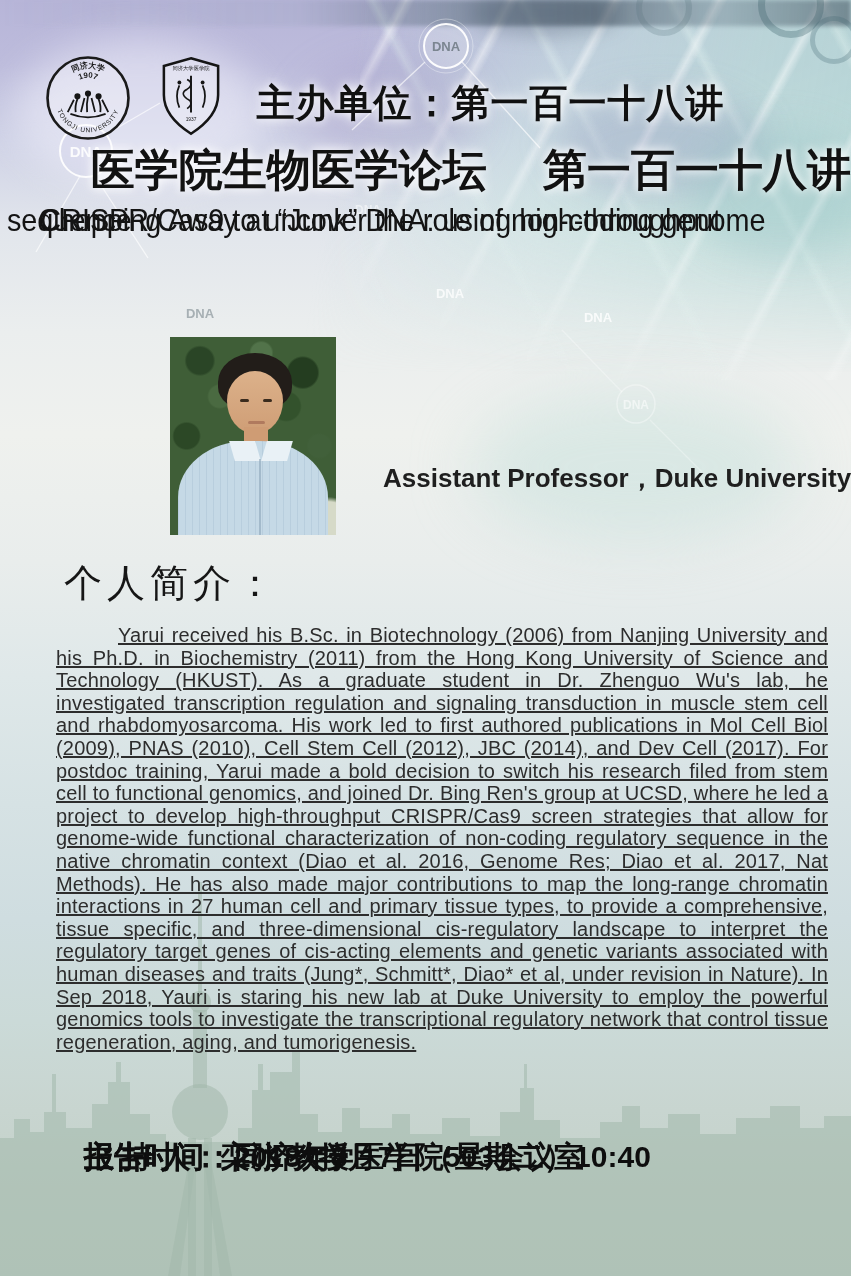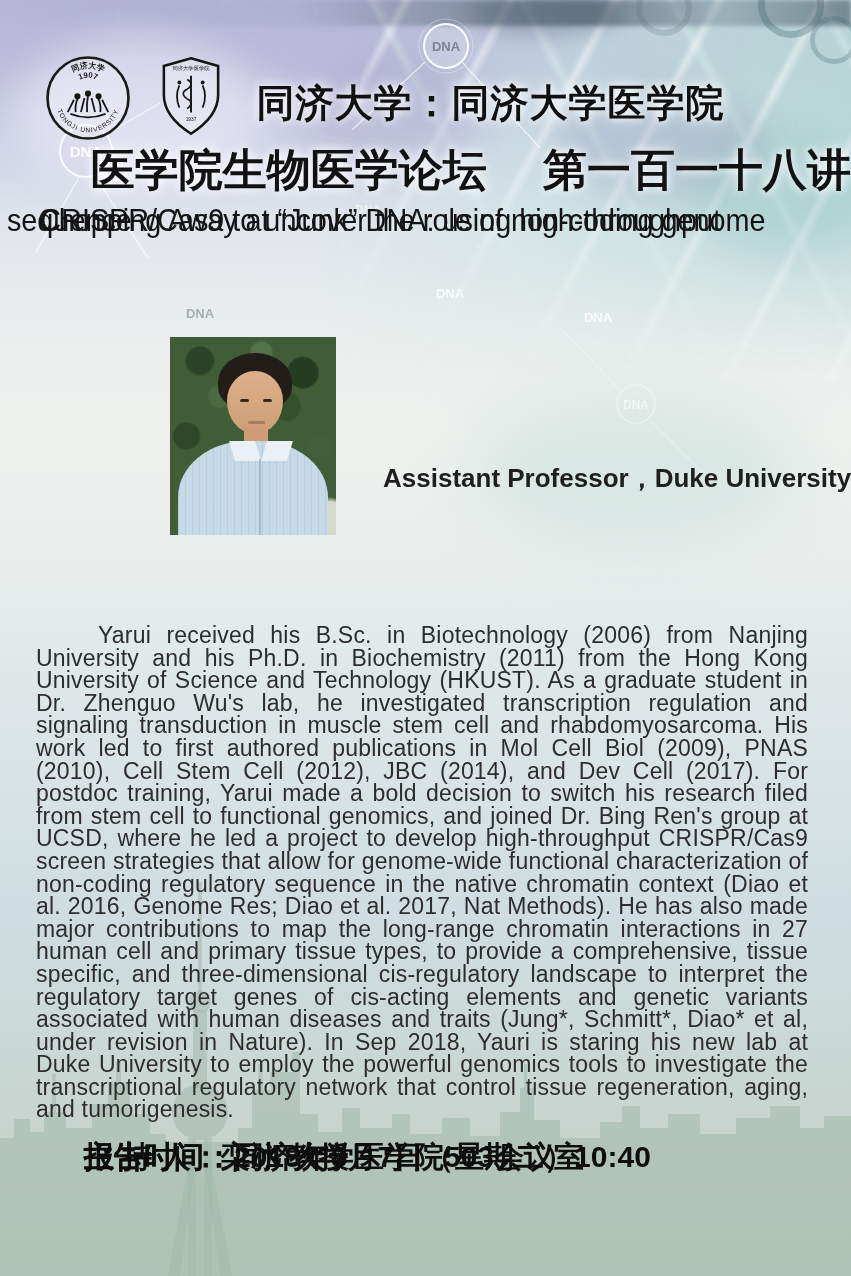--- a/index.html
+++ b/index.html
@@ -45,22 +45,22 @@
     text-shadow:0 0 9px rgba(255,255,255,.95),0 0 16px rgba(255,255,255,.8);}
   .forum{left:0;right:0;top:141px;text-align:right;font-weight:700;
     font-size:44px;letter-spacing:0;color:#121212;
     text-shadow:0 0 8px rgba(255,255,255,.9),0 0 14px rgba(255,255,255,.75);}
   .talk-title{left:0;right:0;top:200px;text-align:center;color:#141414;
     font-size:32px;line-height:41px;font-weight:400;}
   .talk-title .tline{position:static;display:block;transform:scaleX(.9);transform-origin:50% 50%;white-space:nowrap;}
   .speaker-name{left:441px;top:388px;font-size:40px;color:#1b1b1b;letter-spacing:1px;white-space:nowrap;}
   .speaker-affiliation{left:383px;top:461px;font-size:26px;color:#1f1f1f;white-space:nowrap;font-weight:bold;}
   .bio-heading{left:64px;top:558px;font-size:38px;color:#161616;letter-spacing:5px;font-weight:500;white-space:nowrap;}
-  .bio-text{left:36px;top:624px;width:772px;font-size:23px;line-height:22.6px;
-    text-align:justify;text-indent:62px;color:#2d2d2d;letter-spacing:.2px;}
+  .bio-text{left:56px;top:624px;width:772px;font-size:20px;line-height:22.6px;
+    text-align:justify;text-indent:62px;color:#2d2d2d;letter-spacing:.2px;text-decoration:underline;}
   .footer{left:84px;top:1138px;font-weight:700;color:#0e0e0e;font-size:30px;line-height:38px;white-space:nowrap;}
   .footer div{position:static;}
   
   .photo{left:170px;top:337px;width:166px;height:198px;overflow:hidden;background-color:#3f5e37;
     background-image:
       radial-gradient(circle at 95% 97%, #d6dac8 0 11%, transparent 13%),
       radial-gradient(circle at 18% 12%, #2a4526 0 6%, transparent 7%),
       radial-gradient(circle at 55% 8%, #52734a 0 5%, transparent 6%),
       radial-gradient(circle at 80% 18%, #243d20 0 7%, transparent 8%),
       radial-gradient(circle at 30% 30%, #4a6a41 0 6%, transparent 7%),
@@ -177,21 +177,21 @@
     <g stroke="#151515" fill="none">
       <line x1="32" y1="20" x2="32" y2="58" stroke-width="2"></line>
       <path d="M28,24 q8,4 0,10 q-8,4 0,10 q8,4 0,10" stroke-width="1.6"></path>
       <circle cx="20" cy="27" r="2" fill="#151515" stroke="none"></circle>
       <circle cx="44" cy="27" r="2" fill="#151515" stroke="none"></circle>
       <path d="M20,30 q-5,11 0,23 M44,30 q5,11 0,23" stroke-width="1.8"></path>
     </g>
     <text x="32" y="67" text-anchor="middle" font-size="5" fill="#151515">1937</text>
   </svg>
 
-  <div class="organizer">同济大学：同济大学医学院</div>
+  <div class="organizer">主办单位：第一百一十八讲</div>
   <div class="forum">医学院生物医学论坛　 第一百一十八讲</div>
 
   <div class="talk-title">
     <span class="tline">Chopping Away at “Junk” DNA: using high-throughput</span>
     <span class="tline">CRISPR/Cas9 to uncover the role of non-coding genome</span>
     <span class="tline">sequence</span>
   </div>
 
   <div class="photo">
     <div class="hair"></div>
@@ -199,20 +199,21 @@
     <div class="eye-l"></div>
     <div class="eye-r"></div>
     <div class="mouth"></div>
     <div class="neck"></div>
     <div class="shirt"></div>
     <div class="placket"></div>
   </div>
 
   <div class="speaker-affiliation">Assistant Professor，Duke University</div>
 
+  <div class="bio-heading">个人简介：</div>
   <div class="bio-text">Yarui received his B.Sc. in Biotechnology (2006) from Nanjing University and his Ph.D. in Biochemistry (2011) from the Hong Kong University of Science and Technology (HKUST). As a graduate student in Dr. Zhenguo Wu's lab, he investigated transcription regulation and signaling transduction in muscle stem cell and rhabdomyosarcoma. His work led to first authored publications in Mol Cell Biol (2009), PNAS (2010), Cell Stem Cell (2012), JBC (2014), and Dev Cell (2017). For postdoc training, Yarui made a bold decision to switch his research filed from stem cell to functional genomics, and joined Dr. Bing Ren's group at UCSD, where he led a project to develop high-throughput CRISPR/Cas9 screen strategies that allow for genome-wide functional characterization of non-coding regulatory sequence in the native chromatin context (Diao et al. 2016, Genome Res; Diao et al. 2017, Nat Methods). He has also made major contributions to map the long-range chromatin interactions in 27 human cell and primary tissue types, to provide a comprehensive, tissue specific, and three-dimensional cis-regulatory landscape to interpret the regulatory target genes of cis-acting elements and genetic variants associated with human diseases and traits (Jung*, Schmitt*, Diao* et al, under revision in Nature). In Sep 2018, Yauri is staring his new lab at Duke University to employ the powerful genomics tools to investigate the transcriptional regulatory network that control tissue regeneration, aging, and tumorigenesis.</div>
 
   <div class="footer">
     <div>主 持 人：栾冰 教授</div>
     <div>报告时间：2018年8月7日（星期二）10:40</div>
     <div>报告时间：同济大学医学院503会议室</div>
   </div>
 
 </div>
 

